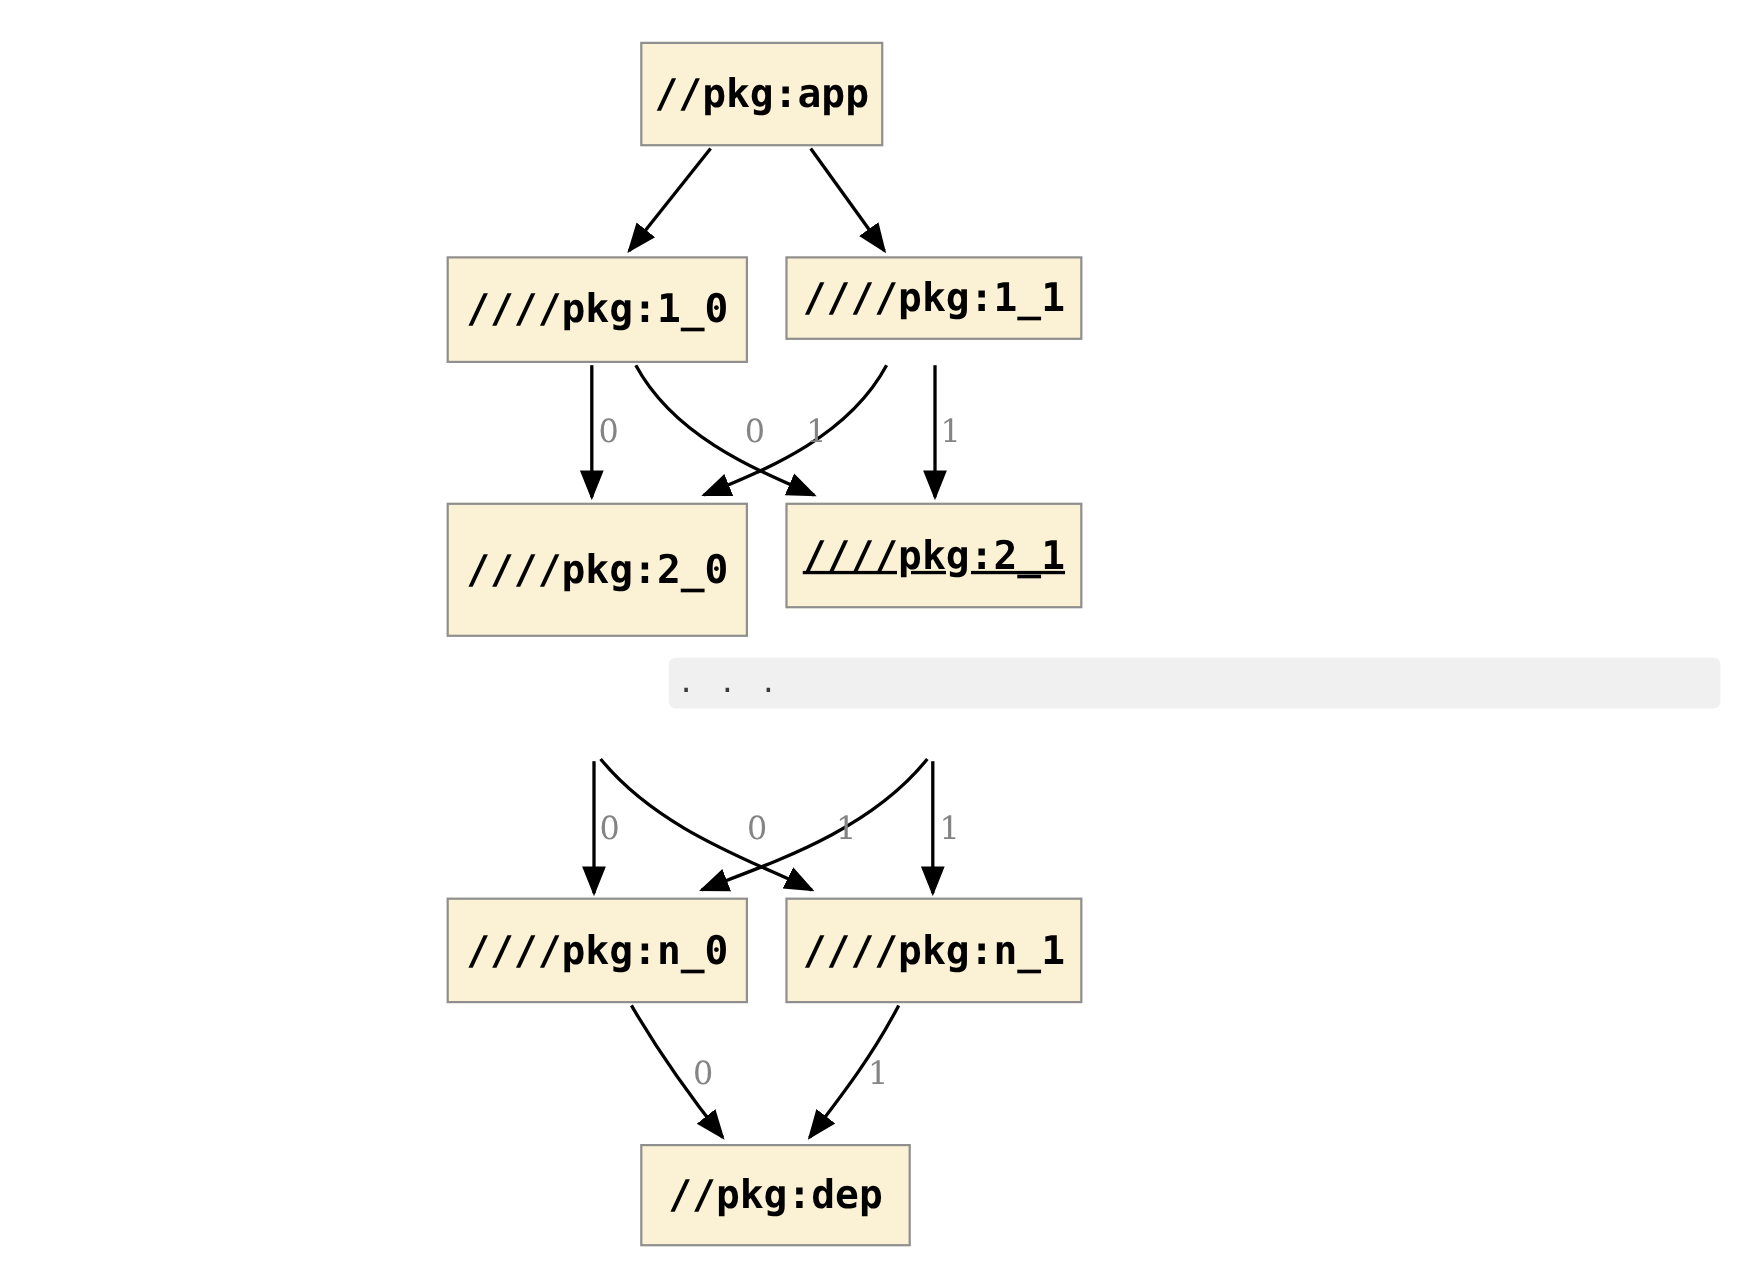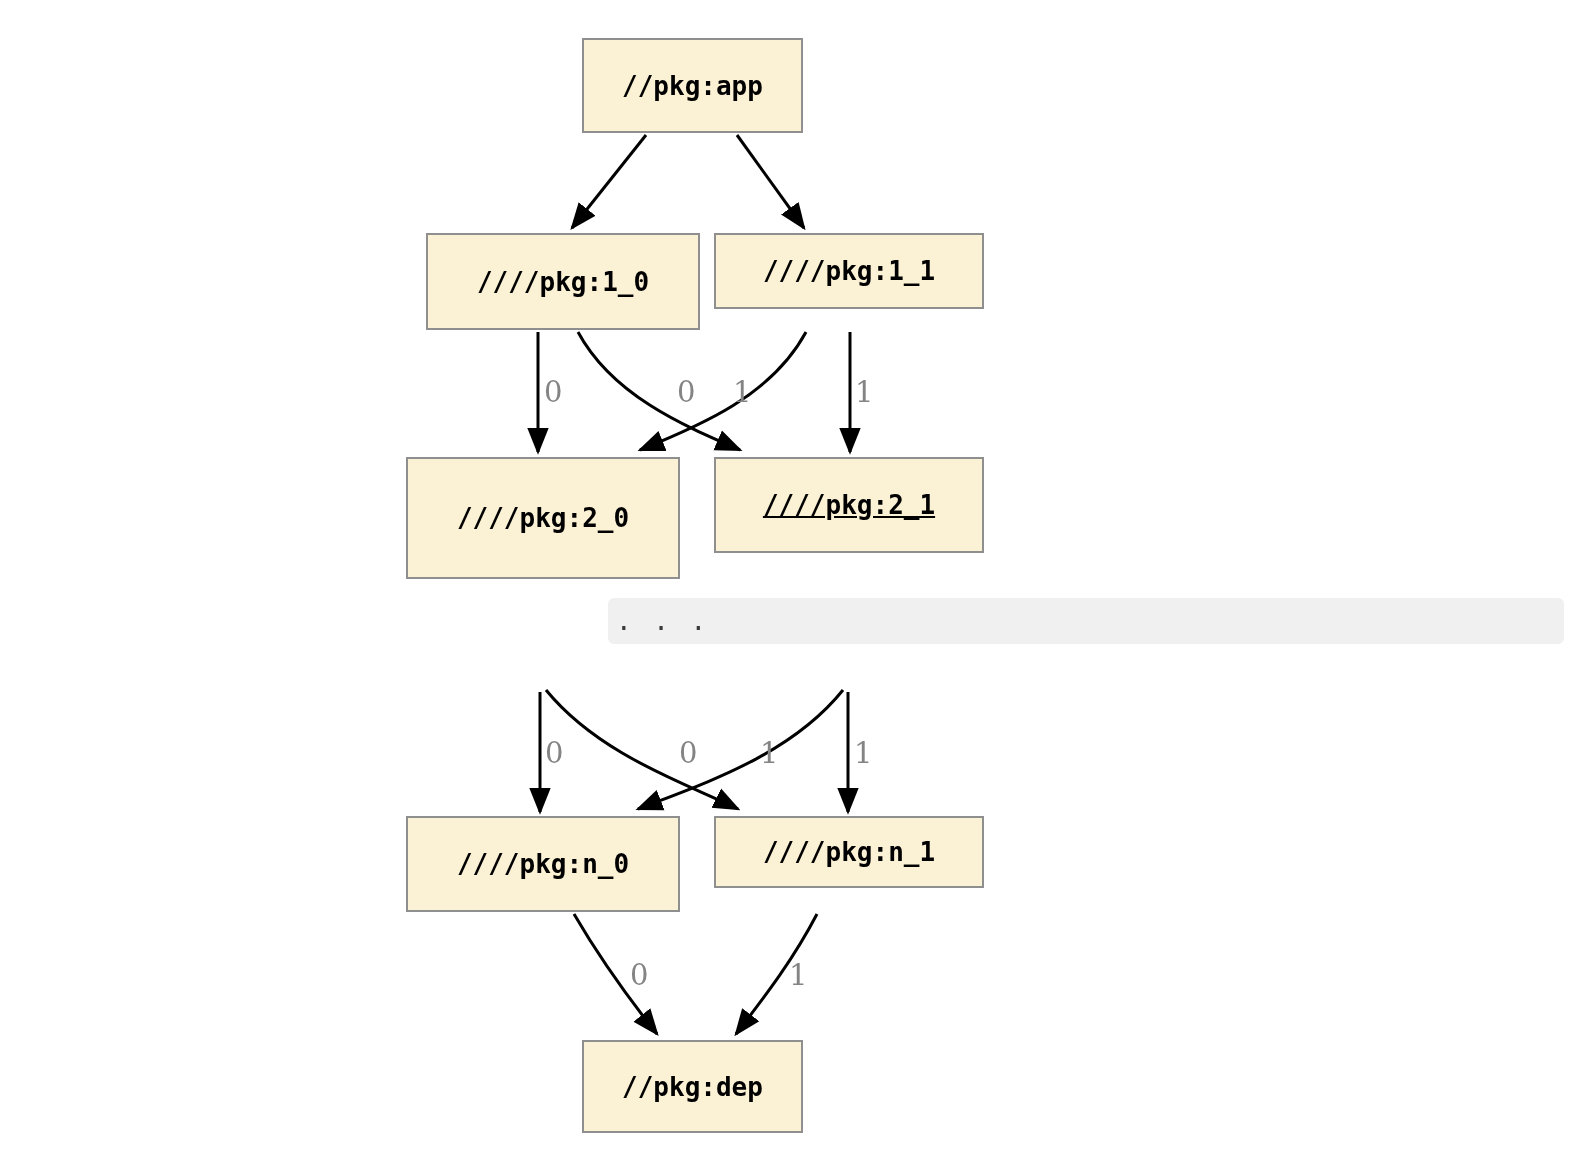--- a/index.html
+++ b/index.html
@@ -29,21 +29,21 @@
   }
   .node {
     position: absolute;
     box-sizing: border-box;
     background: #fbf1d4;
     border: 2px solid #8f8f8f;
     display: flex;
     align-items: center;
     justify-content: center;
     font-family: "DejaVu Sans Mono", monospace;
-    font-size: 26px;
+    font-size: 36px;
     font-weight: 600;
     color: #000000;
     letter-spacing: 0px;
     white-space: pre;
   }
   .band {
     position: absolute;
     left: 608px;
     top: 598px;
     width: 956px;
@@ -96,30 +96,30 @@
     <path d="M546,690 C600,756 688,784 738,809" marker-end="url(#arrow)"></path>
     <path d="M843,690 C790,756 702,784 638,809" marker-end="url(#arrow)"></path>
     <path d="M848,692 L848,812" marker-end="url(#arrow)"></path>
 
     <path d="M574,914 C602,962 630,1000 657,1034" marker-end="url(#arrow)"></path>
     <path d="M817,914 C792,962 762,1000 736,1034" marker-end="url(#arrow)"></path>
   </svg>
 
   <div class="node" style="left:582px; top:38px;  width:221px; height:95px;">//pkg:app</div>
 
-  <div class="node" style="left:406px; top:233px; width:274px; height:97px;margin-left:20px;">////pkg:1_0</div>
+  <div class="node" style="left:406px; top:233px; width:274px; height:97px;">////pkg:1_0</div>
   <div class="node" style="left:714px; top:233px; width:270px; height:76px;">////pkg:1_1</div>
 
   <div class="node" style="left:406px; top:457px; width:274px; height:122px;">////pkg:2_0</div>
   <div class="node" style="left:714px; top:457px; width:270px; height:96px;text-decoration:underline;">////pkg:2_1</div>
 
   <div class="node" style="left:406px; top:816px; width:274px; height:96px;">////pkg:n_0</div>
-  <div class="node" style="left:714px; top:816px; width:270px; height:72px;">////pkg:n_1</div>
+  <div class="node" style="left:714px; top:816px; width:270px; height:96px;">////pkg:n_1</div>
 
-  <div class="node" style="left:582px; top:1040px; width:221px; height:93px;">//pkg:dep</div>
+  <div class="node" style="left:582px; top:1040px; width:246px; height:93px;">//pkg:dep</div>
 
   <div class="band"></div>
   <div class="dots">. . .</div>
 
   <div class="elabel" style="left:544px; top:378px;">0</div>
   <div class="elabel" style="left:677px; top:378px;">0</div>
   <div class="elabel" style="left:733px; top:378px;">1</div>
   <div class="elabel" style="left:855px; top:378px;">1</div>
 
   <div class="elabel" style="left:545px; top:739px;">0</div>

